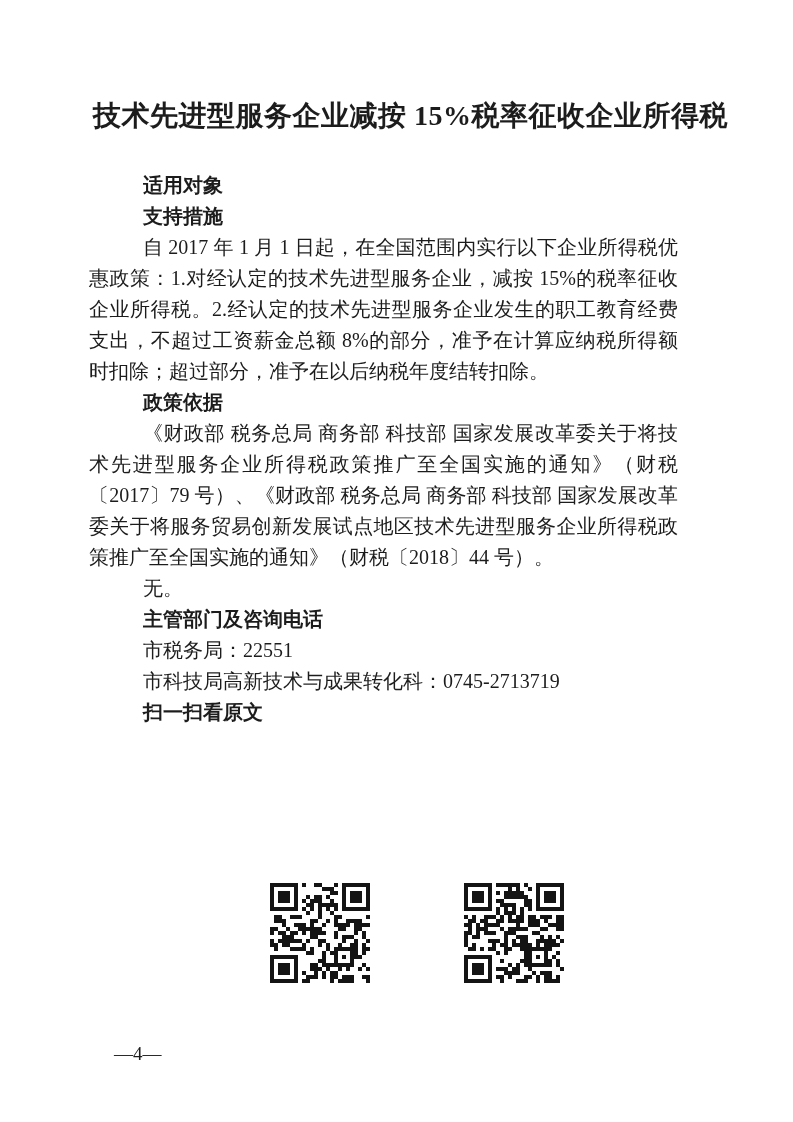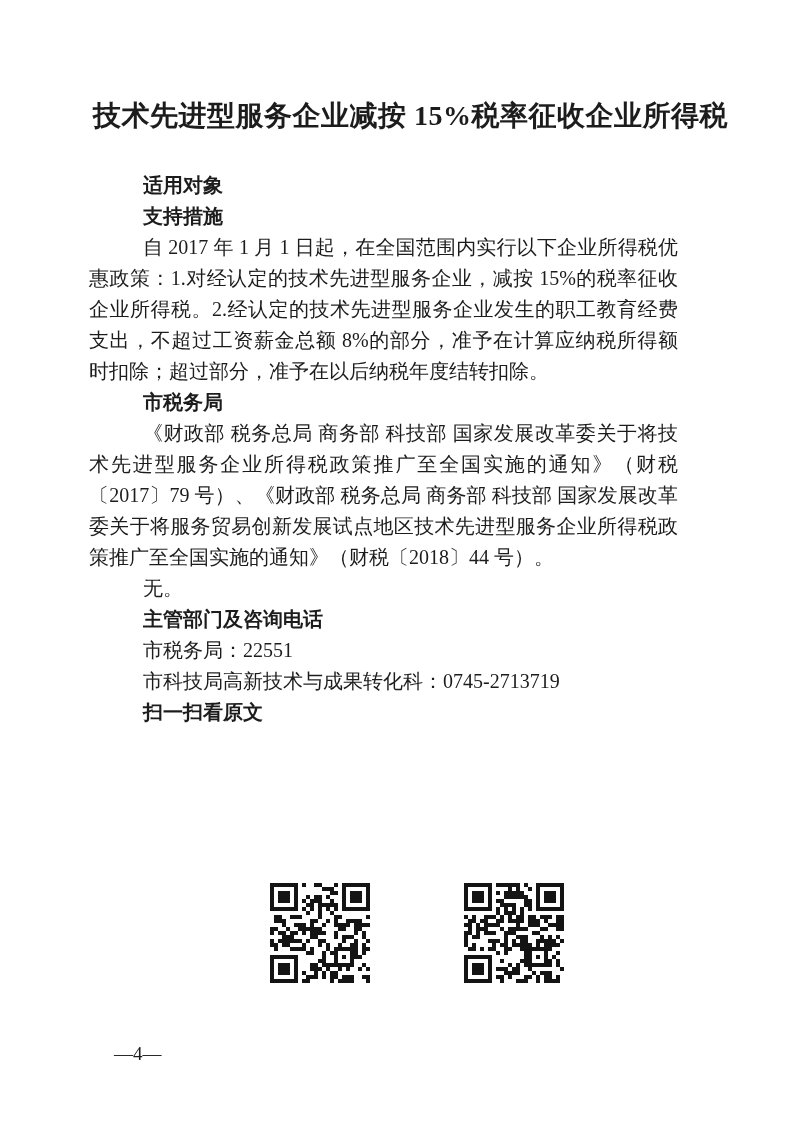--- a/index.html
+++ b/index.html
@@ -70,21 +70,21 @@
     <section>
       <h2>适用对象</h2>
     </section>
 
     <section>
       <h2>支持措施</h2>
       <p>自 2017 年 1 月 1 日起，在全国范围内实行以下企业所得税优惠政策：1.对经认定的技术先进型服务企业，减按 15%的税率征收企业所得税。2.经认定的技术先进型服务企业发生的职工教育经费支出，不超过工资薪金总额 8%的部分，准予在计算应纳税所得额时扣除；超过部分，准予在以后纳税年度结转扣除。</p>
     </section>
 
     <section>
-      <h2>市税务局</h2>
+      <h2>政策依据</h2>
       <p>《财政部 税务总局 商务部 科技部 国家发展改革委关于将技术先进型服务企业所得税政策推广至全国实施的通知》（财税〔2017〕79 号）、《财政部 税务总局 商务部 科技部 国家发展改革委关于将服务贸易创新发展试点地区技术先进型服务企业所得税政策推广至全国实施的通知》（财税〔2018〕44 号）。</p>
     </section>
 
 
     <section>
       <p>无。</p>
     </section>
 
     <section>
       <h2>主管部门及咨询电话</h2>

